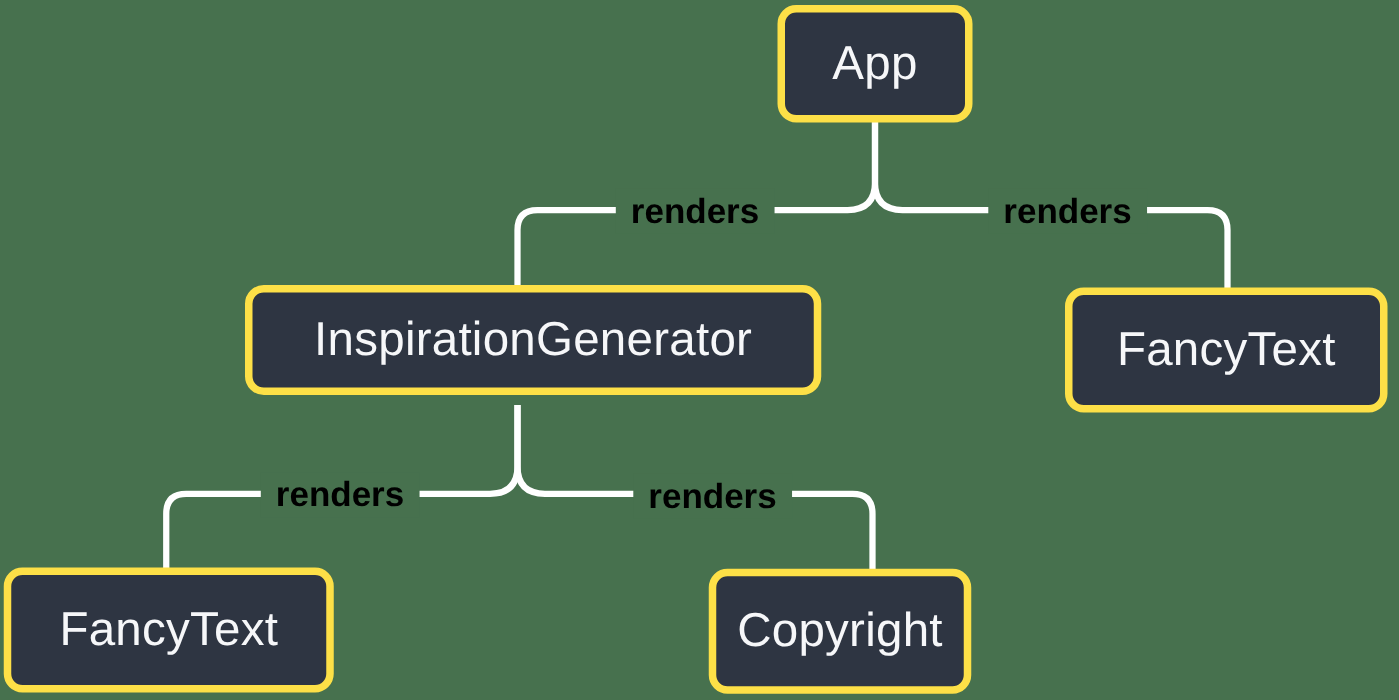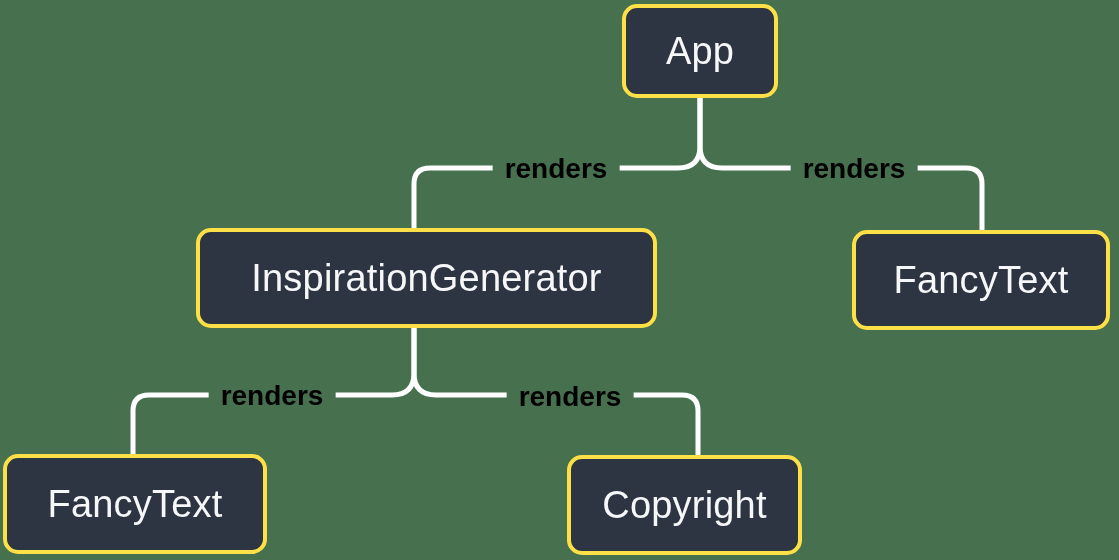--- a/index.html
+++ b/index.html
@@ -24,36 +24,36 @@
   }
   .edges-svg path {
     fill: none;
     stroke: #FFFFFF;
     stroke-width: 5;
   }
   .node {
     position: absolute;
     box-sizing: border-box;
     background: #2E3542;
-    border: 4px solid #fde047;
+    border: 6px solid #fde047;
     border-radius: 15px;
     color: #F6F7F9;
     font-size: 38px;
     line-height: 1;
     display: flex;
     align-items: center;
     justify-content: center;
     white-space: nowrap;
     letter-spacing: 0.2px;
   }
   .node-app        { left: 622px; top: 4px;   width: 156px; height: 94px; }
-  .node-inspgen    { left: 196px; top: 228px; width: 461px; height: 100px; }
+  .node-inspgen    { left: 196px; top: 228px; width: 461px; height: 88px; }
   .node-fancy-r    { left: 852px; top: 230px; width: 258px; height: 100px; }
   .node-fancy-l    { left: 3px;   top: 454px; width: 264px; height: 100px; }
-  .node-copyright  { left: 567px; top: 455px; width: 235px; height: 100px; }
+  .node-copyright  { left: 567px; top: 455px; width: 210px; height: 100px; }
 
   .edge-label {
     position: absolute;
     transform: translate(-50%, -50%);
     background: #47714E;
     color: #000000;
     font-size: 28px;
     font-weight: 700;
     line-height: 36px;
     padding: 0 12px;

